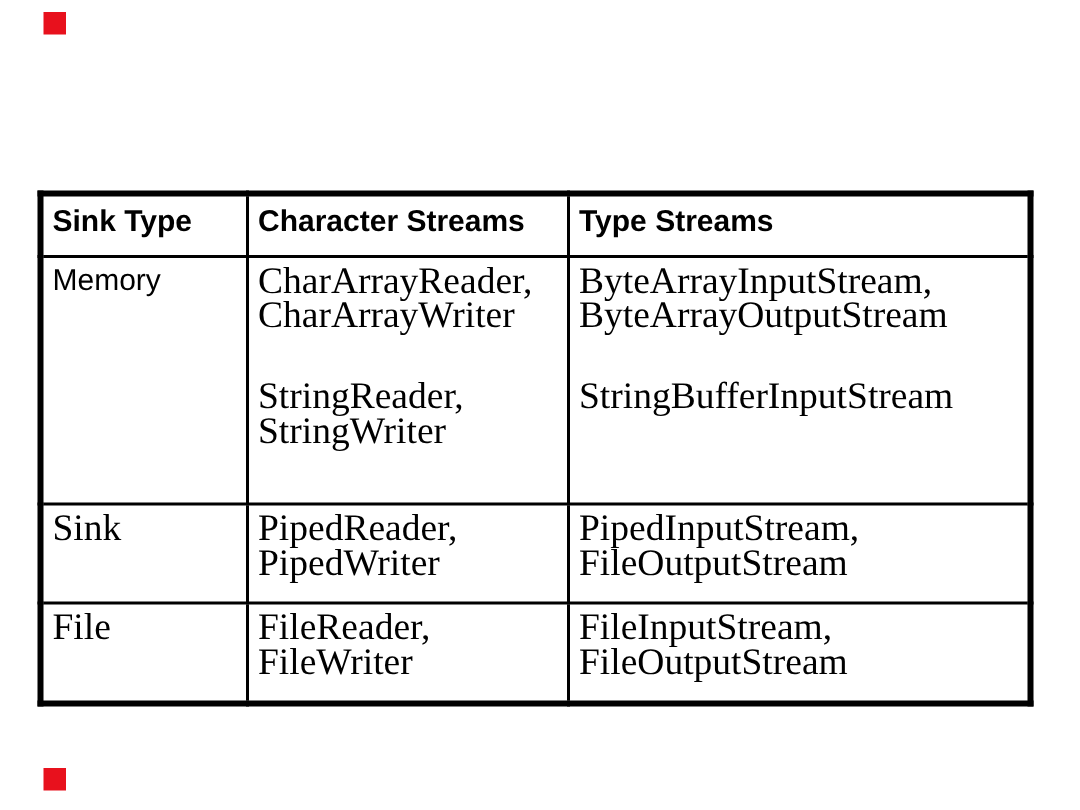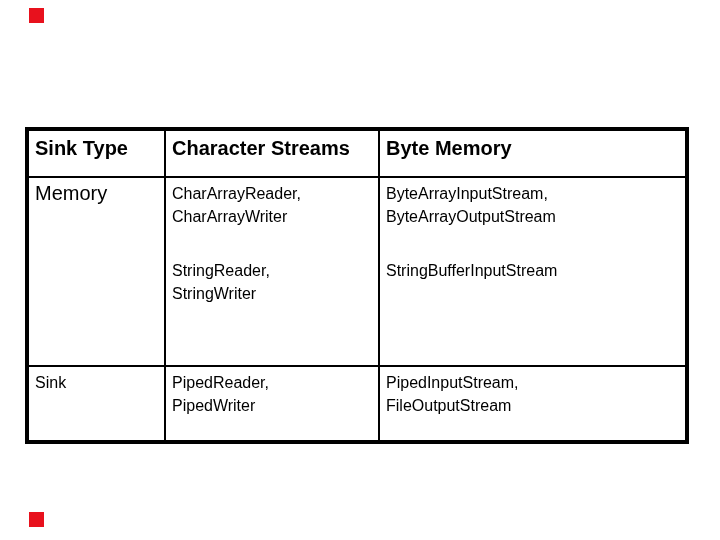--- a/index.html
+++ b/index.html
@@ -69,22 +69,22 @@
     line-height: 23px;
     min-height: 23px;
     white-space: nowrap;
   }
   .ln.gap { height: 31px; min-height: 31px; }
   .sans-cell {
     font-family: "Liberation Sans", sans-serif;
     font-size: 20px;
   }
   .mono-cell {
-    font-family: Liberation Sans, sans-serif;
-    font-size: 16px;
+    font-family: Liberation Serif, serif;
+    font-size: 25px;
   }
 </style>
 </head>
 <body>
 
 <div class="slide">
 
   <div class="corner-square top" style="background:#e8111d"></div>
   <div class="corner-square bottom" style="background:#e8111d"></div>
 
@@ -93,21 +93,21 @@
     <table class="streams">
       <colgroup>
         <col class="col-type">
         <col class="col-char">
         <col class="col-byte">
       </colgroup>
       <tbody>
         <tr class="r-head">
           <th>Sink Type</th>
           <th>Character Streams</th>
-          <th>Byte Memory</th>
+          <th>Type Streams</th>
         </tr>
 
         <tr class="r-memory">
           <td class="sans-cell">
             <div class="ln">Memory</div>
           </td>
           <td class="mono-cell">
             <div class="ln">CharArrayReader,</div>
             <div class="ln">CharArrayWriter</div>
             <div class="ln gap"></div>
@@ -129,17 +129,30 @@
           <td class="mono-cell">
             <div class="ln">PipedReader,</div>
             <div class="ln">PipedWriter</div>
           </td>
           <td class="mono-cell">
             <div class="ln">PipedInputStream,</div>
             <div class="ln">FileOutputStream</div>
           </td>
         </tr>
 
+        <tr class="r-file">
+          <td class="mono-cell">
+            <div class="ln">File</div>
+          </td>
+          <td class="mono-cell">
+            <div class="ln">FileReader,</div>
+            <div class="ln">FileWriter</div>
+          </td>
+          <td class="mono-cell">
+            <div class="ln">FileInputStream,</div>
+            <div class="ln">FileOutputStream</div>
+          </td>
+        </tr>
       </tbody>
     </table>
   </div>
 
 </div>
 
 </body></html>

